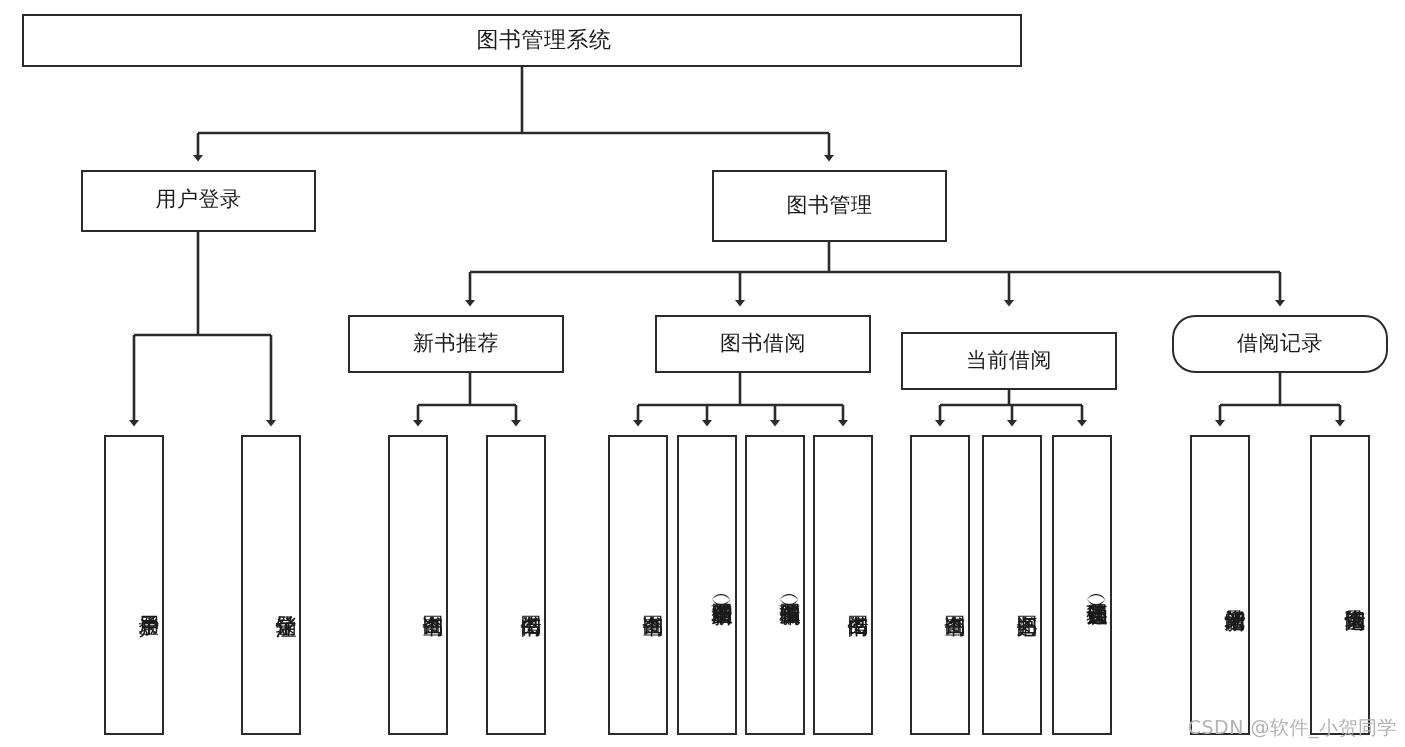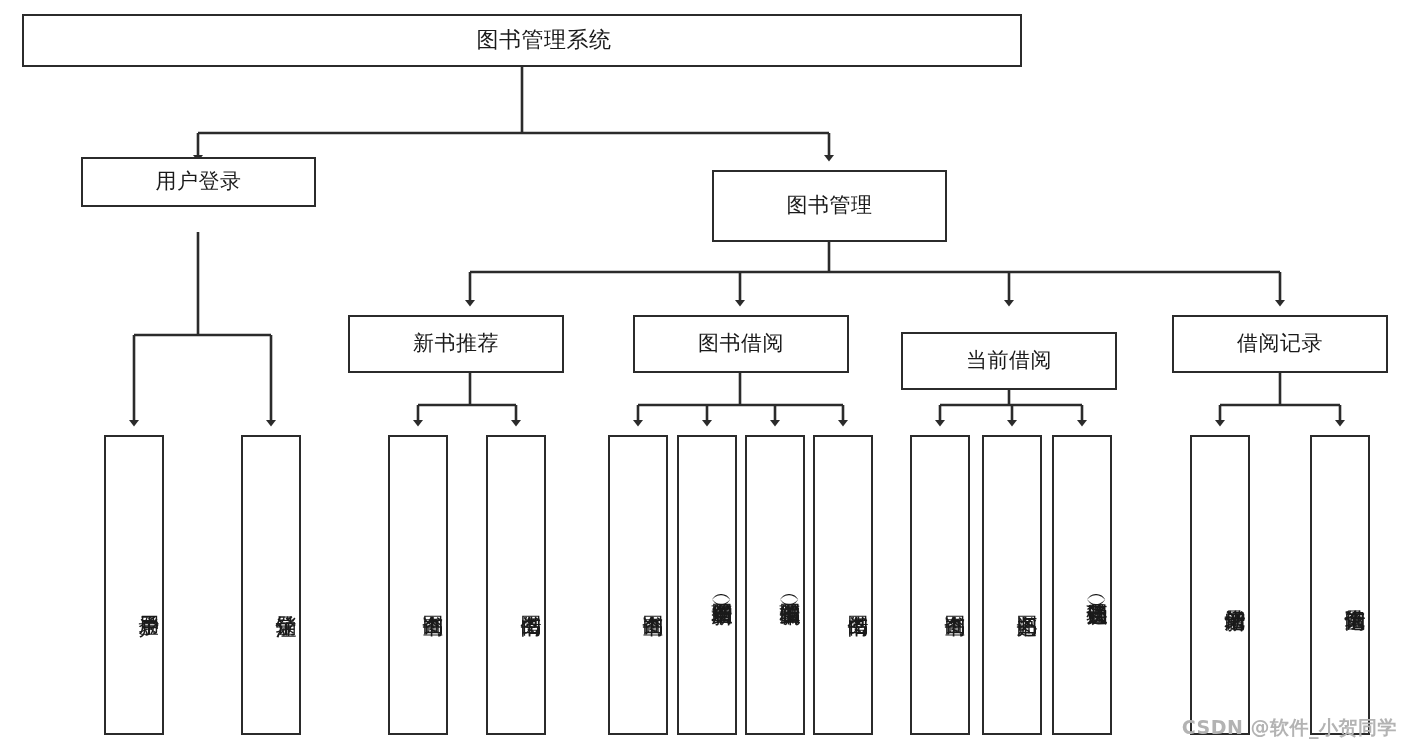--- a/index.html
+++ b/index.html
@@ -60,21 +60,20 @@
   #watermark{
     position:absolute;
     right:8px;
     bottom:6px;
     font-size:19px;
     color:#b3b3b3;
     letter-spacing:0.5px;
     white-space:nowrap;
     z-index:5;
     font-family:"DejaVu Sans","Liberation Sans",sans-serif;
-    font-weight:bold;
   }
 </style>
 </head>
 <body>
 
 <div id="diagram">
 
   <svg id="edges" viewBox="0 0 1405 747" width="1405" height="747" xmlns="http://www.w3.org/2000/svg">
     <defs>
       <marker id="arrow" markerWidth="10" markerHeight="10" refX="3" refY="5" orient="auto" markerUnits="userSpaceOnUse">
@@ -134,37 +133,37 @@
       <path d="M1220,405 L1340,405"></path>
       <path d="M1220,405 L1220,423" marker-end="url(#arrow)"></path>
       <path d="M1340,405 L1340,423" marker-end="url(#arrow)"></path>
     </g>
   </svg>
 
   <div class="node h root" style="left:22px;top:14px;width:1000px;height:53px;">
     <span class="lbl">图书管理系统</span>
   </div>
 
-  <div class="node h" style="left:81px;top:157px;width:235px;height:50px;">
+  <div class="node h" style="left:81px;top:170px;width:235px;height:62px;font-family:Liberation Mono, monospace;">
     <span class="lbl">用户登录</span>
   </div>
   <div class="node h" style="left:712px;top:170px;width:235px;height:72px;">
     <span class="lbl">图书管理</span>
   </div>
 
   <div class="node h" style="left:348px;top:315px;width:216px;height:58px;">
     <span class="lbl">新书推荐</span>
   </div>
-  <div class="node h" style="left:633px;top:315px;width:216px;height:58px;">
+  <div class="node h" style="left:655px;top:315px;width:216px;height:58px;">
     <span class="lbl">图书借阅</span>
   </div>
   <div class="node h" style="left:901px;top:332px;width:216px;height:58px;">
     <span class="lbl">当前借阅</span>
   </div>
-  <div class="node h" style="left:1172px;top:315px;width:216px;height:58px;">
+  <div class="node h" style="left:1172px;top:315px;width:216px;height:58px;border-radius:23px;">
     <span class="lbl">借阅记录</span>
   </div>
 
   <div class="node v" style="left:104px;top:435px;width:60px;height:300px;">
     <span class="lbl">用户登录</span>
   </div>
   <div class="node v" style="left:241px;top:435px;width:60px;height:300px;">
     <span class="lbl">注销登录</span>
   </div>
 

